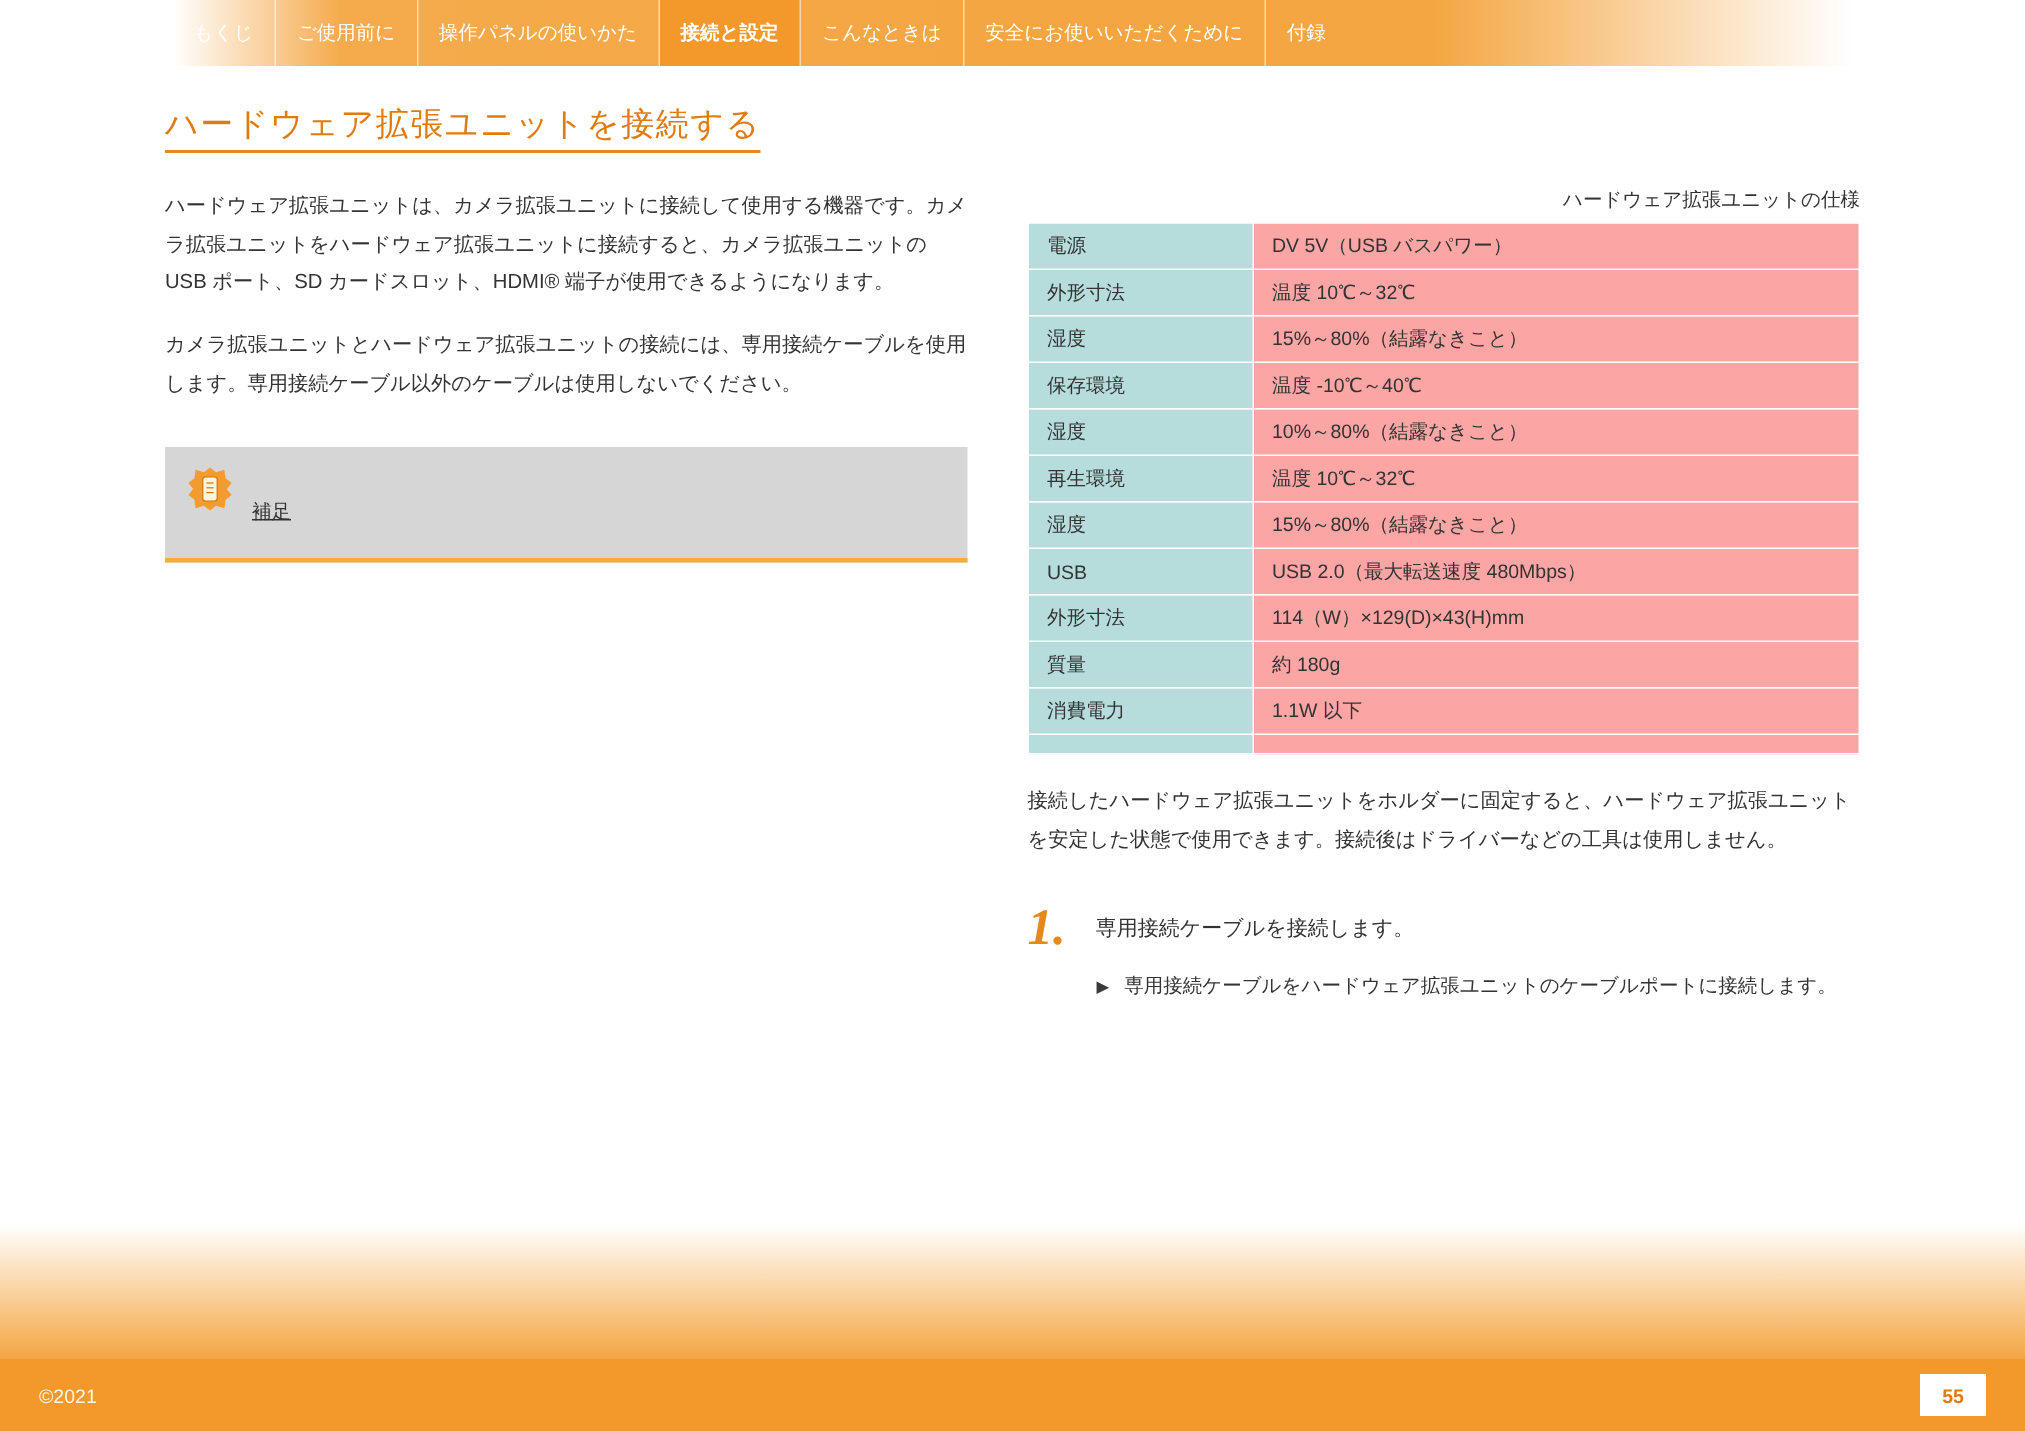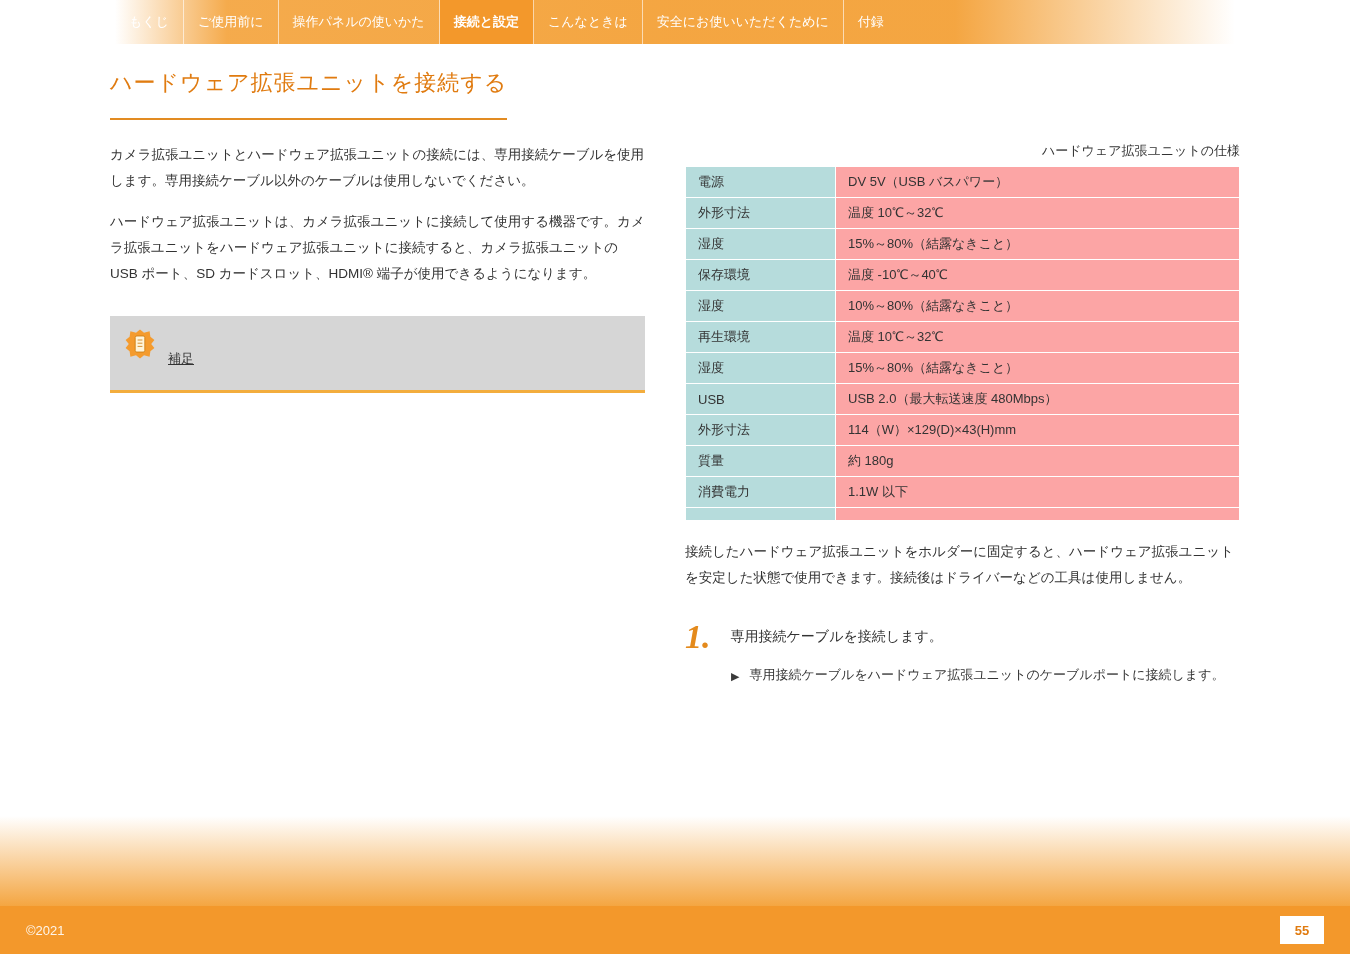--- a/index.html
+++ b/index.html
@@ -62,21 +62,21 @@
   
   .page {
     position: absolute;
     left: 50%;
     top: 68px;
     transform: translateX(-50%);
     width: 1130px;
   }
   .title-bar {
     display: inline-block;
-    padding-bottom: 20px;
+    padding-bottom: 2px;
     border-bottom: 2px solid #e28b22;
     color: #e07b10;
     font-size: 22px;
     font-weight: normal;
     margin-bottom: 22px;
     letter-spacing: 1px;
   }
 
   .two-col {
     display: flex;
@@ -237,22 +237,22 @@
 
 <div class="page">
 
   <div class="title-bar">
     <span>ハードウェア拡張ユニットを接続する</span>
   </div>
 
   <div class="two-col">
 
     <div class="left">
+      <p class="para">ハードウェア拡張ユニットは、カメラ拡張ユニットに接続して使用する機器です。カメラ拡張ユニットをハードウェア拡張ユニットに接続すると、カメラ拡張ユニットの USB ポート、SD カードスロット、HDMI® 端子が使用できるようになります。</p>
       <p class="para">カメラ拡張ユニットとハードウェア拡張ユニットの接続には、専用接続ケーブルを使用します。専用接続ケーブル以外のケーブルは使用しないでください。</p>
-      <p class="para">ハードウェア拡張ユニットは、カメラ拡張ユニットに接続して使用する機器です。カメラ拡張ユニットをハードウェア拡張ユニットに接続すると、カメラ拡張ユニットの USB ポート、SD カードスロット、HDMI® 端子が使用できるようになります。</p>
 
       <div class="note">
         <div class="note-icon">
           <svg viewBox="0 0 40 40" width="32" height="32">
             <polygon points="20,2 25,6 32,4 33,11 38,15 34,20 38,25 33,29 32,36 25,34 20,38 15,34 8,36 7,29 2,25 6,20 2,15 7,11 8,4 15,6" fill="#f49b2e"></polygon>
             <rect x="14" y="10" width="12" height="20" rx="2" fill="#fff4d9" stroke="#c9780c" stroke-width="1"></rect>
             <line x1="17" y1="15" x2="23" y2="15" stroke="#c9780c" stroke-width="1"></line>
             <line x1="17" y1="19" x2="23" y2="19" stroke="#c9780c" stroke-width="1"></line>
             <line x1="17" y1="23" x2="23" y2="23" stroke="#c9780c" stroke-width="1"></line>
           </svg>

